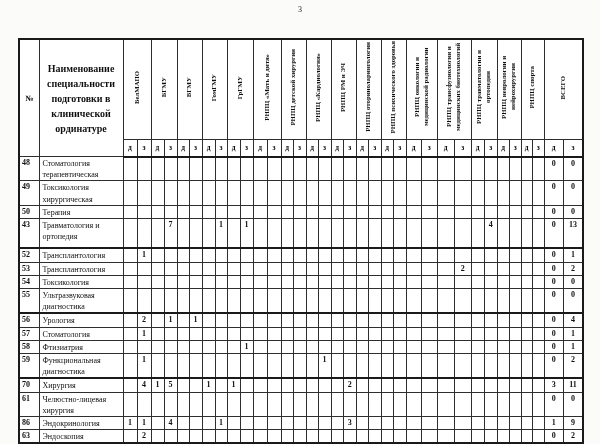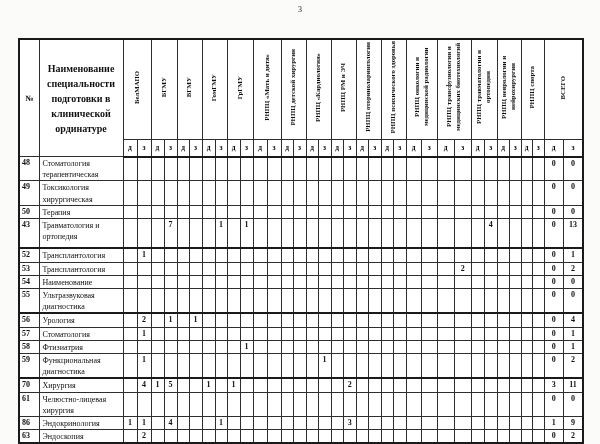--- a/index.html
+++ b/index.html
@@ -360,21 +360,21 @@
           <td class="val"></td>
           <td class="val"></td>
           <td class="val"></td>
           <td class="val"></td>
           <td class="val"></td>
           <td class="val">0</td>
           <td class="val">2</td>
         </tr>
         <tr style="height: 12px; padding-left: 15px;">
           <td class="rnum">54</td>
-          <td class="rname">Наименование</td>
+          <td class="rname">Токсикология</td>
           <td class="val"></td>
           <td class="val"></td>
           <td class="val"></td>
           <td class="val"></td>
           <td class="val"></td>
           <td class="val"></td>
           <td class="val"></td>
           <td class="val"></td>
           <td class="val"></td>
           <td class="val"></td>

